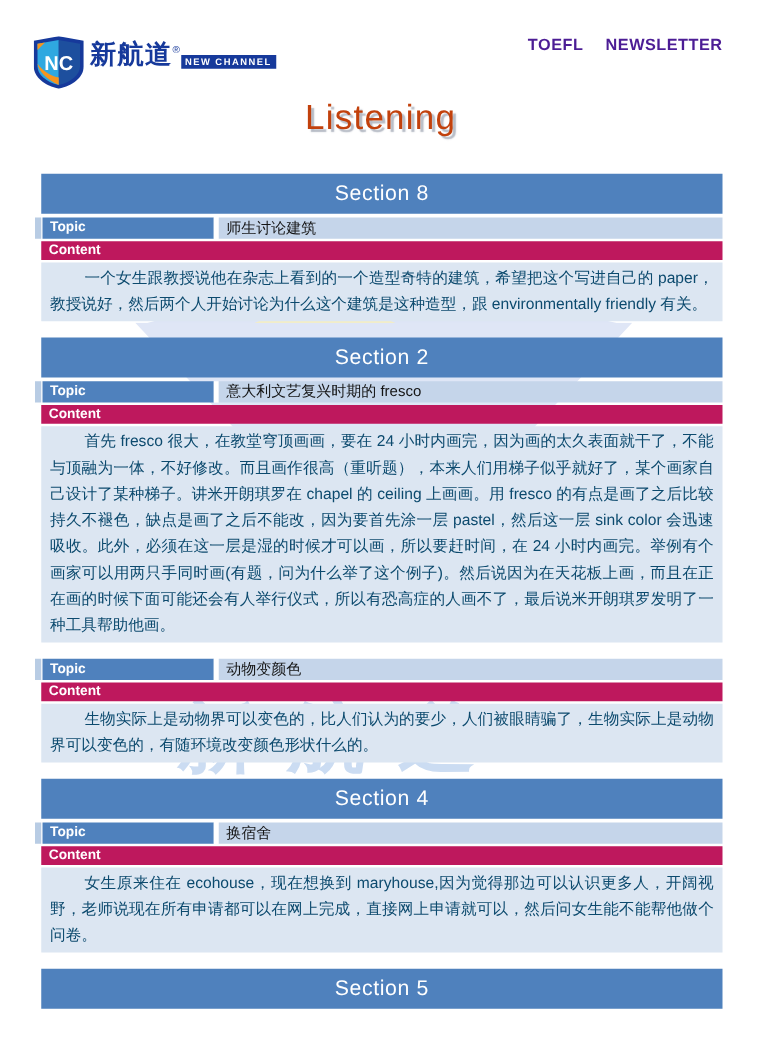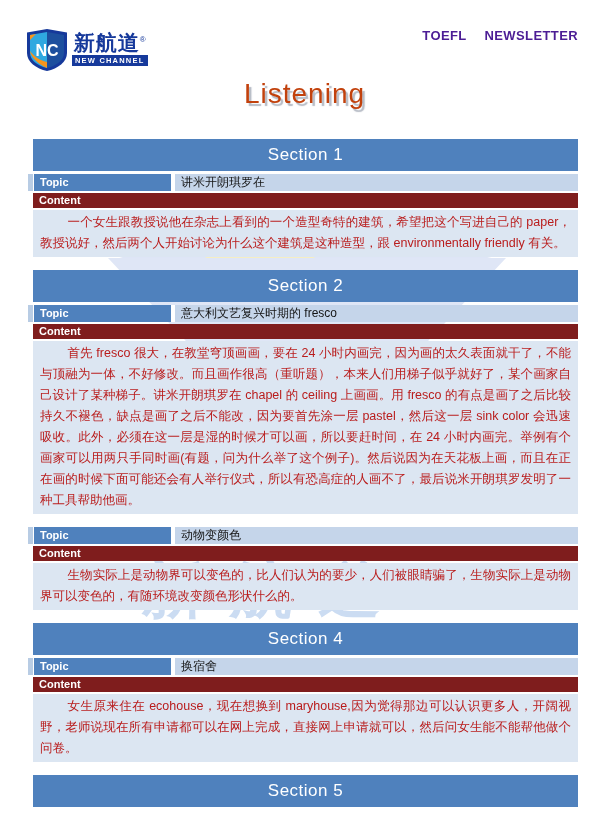--- a/index.html
+++ b/index.html
@@ -2,21 +2,21 @@
 <html><head>
 <meta charset="utf-8">
 <style>
   html,body{margin:0;padding:0;}
   body{width:609px;height:839px;background:#ffffff;font-family:"Liberation Sans","DejaVu Sans",sans-serif;}
   .page{position:relative;width:609px;height:839px;overflow:hidden;background:#ffffff;}
 
   
   .brand{position:absolute;top:29px;left:27px;display:flex;align-items:flex-start;z-index:2;}
   .brand svg{display:block;}
-  .brand-right{margin-left:5px;display:flex;flex-direction:column;align-items:center;}
+  .brand-right{margin-left:5px;display:flex;flex-direction:row;align-items:flex-end;}
   .brand-cn{font-size:21px;font-weight:bold;color:#16399b;line-height:22px;letter-spacing:1px;}
   .brand-reg{font-size:8px;vertical-align:super;color:#16399b;font-weight:normal;}
   .brand-en{background:#16399b;color:#ffffff;font-size:7.5px;font-weight:bold;letter-spacing:1.2px;padding:1px 4px 1px 3px;margin-top:1px;}
   .newsletter{position:absolute;top:28px;right:31px;font-size:13px;font-weight:bold;color:#4c1d95;word-spacing:14px;letter-spacing:.4px;z-index:2;}
 
   
   .title{padding-top:76px;text-align:center;font-size:28px;line-height:36px;color:#c2410c;font-weight:normal;letter-spacing:1px;text-shadow:2.5px 2.5px 1px rgba(110,120,140,.5);position:relative;z-index:1;}
 
   
   .wm{position:absolute;z-index:0;}
@@ -28,23 +28,23 @@
 
   
   .sections{position:relative;z-index:1;margin:27px 31px 0 28px;}
   .section{margin-bottom:13px;}
   .sec-header{margin-left:5px;height:32px;line-height:32px;background:#4f81bd;color:#ffffff;text-align:center;font-size:17px;letter-spacing:.5px;margin-bottom:3px;}
   .topic-row{display:flex;height:17px;margin-bottom:2px;}
   .topic-strip{width:5px;background:#b8cce4;margin-right:1px;}
   .topic-label{width:131px;background:#4f81bd;color:#ffffff;font-weight:bold;font-size:11px;line-height:17px;padding-left:6px;}
   .topic-gap{width:4px;background:#ffffff;}
   .topic-value{flex:1;background:#c5d5ea;font-size:12px;line-height:17px;padding-left:6px;color:#141414;}
-  .content-label{margin-left:5px;height:15px;line-height:15px;background:#7f1d1d;color:#ffffff;font-weight:bold;font-size:11px;padding-left:6px;margin-bottom:2px;}
+  .content-label{margin-left:5px;height:15px;line-height:15px;background:#be185d;color:#ffffff;font-weight:bold;font-size:11px;padding-left:6px;margin-bottom:2px;}
   .content-body{margin-left:5px;background:#dce6f2;padding:2px 7px 3px 7px;}
-  .content-body p{margin:0;font-size:12.5px;line-height:21px;color:#b91c1c;text-align:justify;text-indent:2.2em;}
+  .content-body p{margin:0;font-size:12.5px;line-height:21px;color:#0c4a6e;text-align:justify;text-indent:2.2em;}
 </style>
 </head>
 <body>
 
 <div class="page">
 
   <div class="wm wm-tri-blue-l"></div>
   <div class="wm wm-tri-blue-r"></div>
   <div class="wm wm-tri-yellow"></div>
   <div class="wm wm-diamond"></div>
@@ -66,26 +66,26 @@
       <span class="brand-en">NEW CHANNEL</span>
     </span>
   </div>
   <div class="newsletter">TOEFL NEWSLETTER</div>
 
   <div class="title">Listening</div>
 
   <div class="sections">
 
     <div class="section">
-      <div class="sec-header">Section 1</div>
+      <div class="sec-header">Section 8</div>
       <div class="topic-row">
         <div class="topic-strip"></div>
         <div class="topic-label">Topic</div>
         <div class="topic-gap"></div>
-        <div class="topic-value">讲米开朗琪罗在</div>
+        <div class="topic-value">师生讨论建筑</div>
       </div>
       <div class="content-label">Content</div>
       <div class="content-body">
         <p>一个女生跟教授说他在杂志上看到的一个造型奇特的建筑，希望把这个写进自己的 paper，教授说好，然后两个人开始讨论为什么这个建筑是这种造型，跟 environmentally friendly 有关。</p>
       </div>
     </div>
 
     <div class="section">
       <div class="sec-header">Section 2</div>
       <div class="topic-row">

